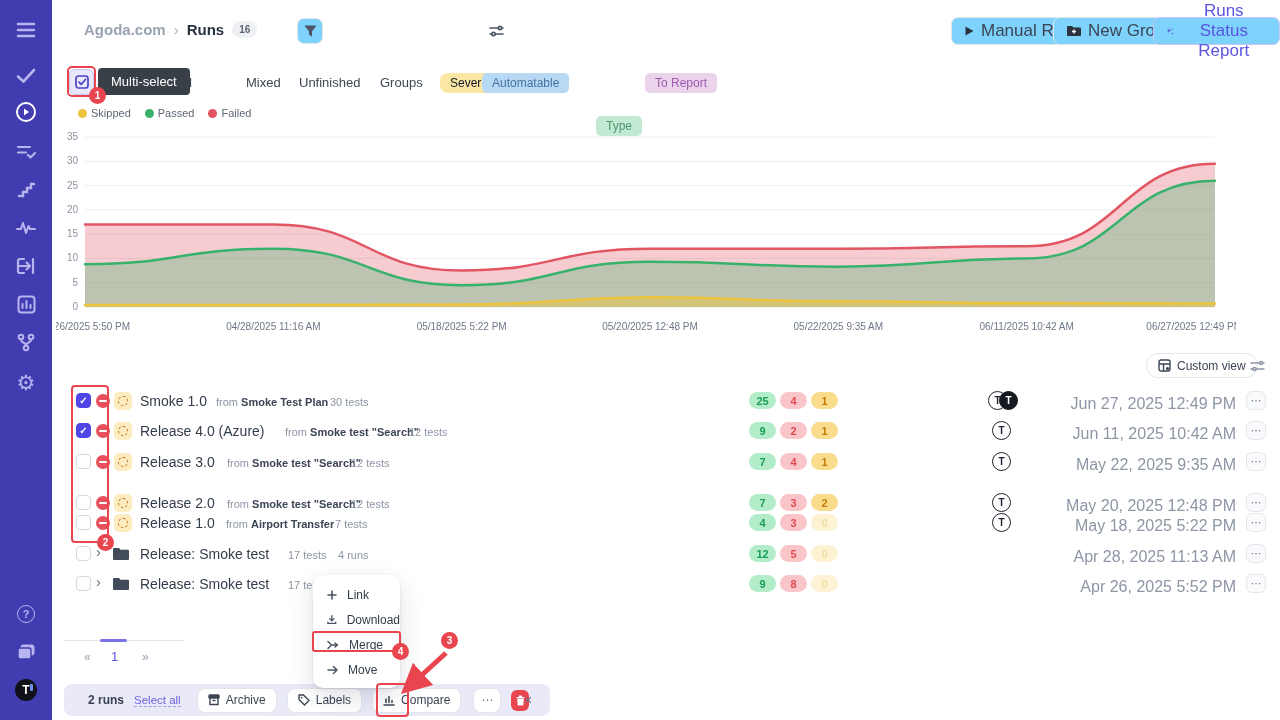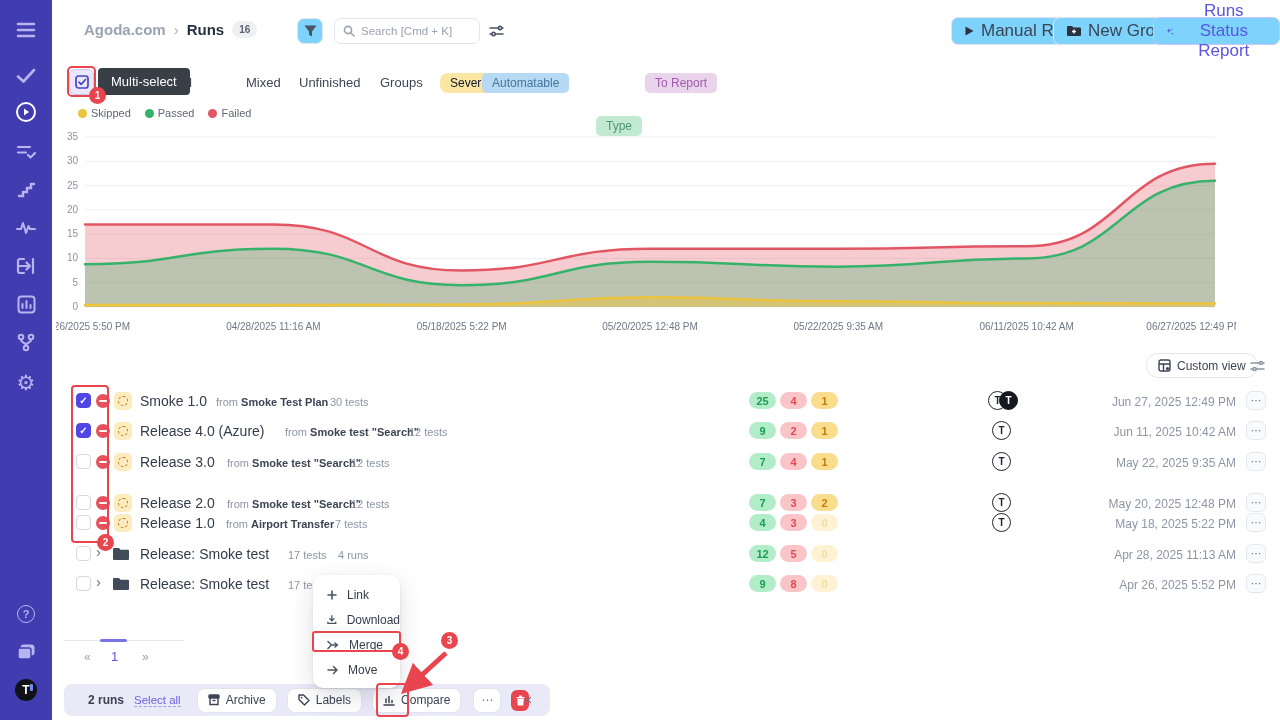--- a/index.html
+++ b/index.html
@@ -74,21 +74,21 @@
   .rtitle { position:absolute; left:140px; top:7px; font-size:14px; color:#333c4a; cursor:pointer; white-space:nowrap; }
   .rmeta { position:absolute; top:10px; font-size:11px; color:#8d96a5; white-space:nowrap; }
   .rmeta b { color:#3c4454; font-size:11px; }
   .pill { position:absolute; top:6px; width:27px; height:17px; border-radius:9px; font-size:11px; font-weight:bold; display:flex; align-items:center; justify-content:center; }
   .p-pass { left:749px; background:#b2ecc8; color:#1a9e55; }
   .p-fail { left:780px; background:#f9c5c8; color:#e04b52; }
   .p-skip { left:811px; background:#fadc8d; color:#c07e08; }
   .p-skip.faded { background:#fdf3d4; color:#efdda2; }
   .avatar { position:absolute; top:5px; width:19px; height:19px; border-radius:50%; border:1.5px solid #1f2430; background:#fff; color:#1f2430; font-size:10px; font-weight:bold; display:flex; align-items:center; justify-content:center; }
   .avatar.dark { background:#15181e; color:#fff; border-color:#15181e; }
-  .rdate { position:absolute; right:44px; top:9px; font-size:12px; color:#8d96a5; }
+  .rdate { position:absolute; right:44px; top:9px; font-size:16px; color:#8d96a5; }
   .rmore { position:absolute; left:1246px; top:5px; width:20px; height:19px; border:1px solid #e4e7ec; background:#f9fafb; border-radius:6px; color:#6b7280; font-size:11px; line-height:15px; text-align:center; cursor:pointer; font-family:inherit; }
 
   
   .pag-line { position:absolute; left:64px; top:640px; width:120px; height:1px; background:#e5e7eb; }
   .pag-active-bar { position:absolute; left:100px; top:639px; width:27px; height:3px; background:#7a73e8; border-radius:2px; }
   .pag-prev, .pag-next { position:absolute; top:650px; font-size:12px; color:#9aa3b2; cursor:pointer; }
   .pag-prev { left:84px; } .pag-next { left:142px; }
   .pag-page { position:absolute; left:111px; top:649px; font-size:13px; color:#5b55e0; cursor:pointer; }
 
   
@@ -188,27 +188,20 @@
       <span class="crumb-proj">Agoda.com</span>
       <span class="crumb-sep">›</span>
       <span class="crumb-page">Runs</span>
       <span class="count-badge">16</span>
     </div>
     <button class="hbtn filter-btn">
       <svg width="13" height="13" viewBox="0 0 13 13" fill="#4b5563">
           <path d="M0.5 0.5h12L8 6.5v5l-3-1.8V6.5z"></path>
         </svg>
     </button>
-    <div class="search-box">
-      <svg width="12" height="12" viewBox="0 0 12 12" fill="none" stroke="#9aa3b2" stroke-width="1.6">
-          <circle cx="5" cy="5" r="3.6"></circle>
-          <path d="M8 8l3 3" stroke-linecap="round"></path>
-        </svg>
-      <input type="text" placeholder="Search [Cmd + K]" style="">
-    </div>
     <span class="tune-ic">
       <svg width="15" height="12" viewBox="0 0 15 12" fill="none" stroke="#4b5563" stroke-width="1.6" stroke-linecap="round">
           <path d="M1 3h9M12.5 3H14M1 9h2.5M6 9h8"></path>
           <circle cx="11" cy="3" r="1.7"></circle>
           <circle cx="4.5" cy="9" r="1.7"></circle>
         </svg>
     </span>
     <button class="hbtn btn-manual">
       <svg width="9" height="10" viewBox="0 0 9 10" fill="#2c3340">
           <path d="M0.5 0.5l8 4.5-8 4.5z"></path>

